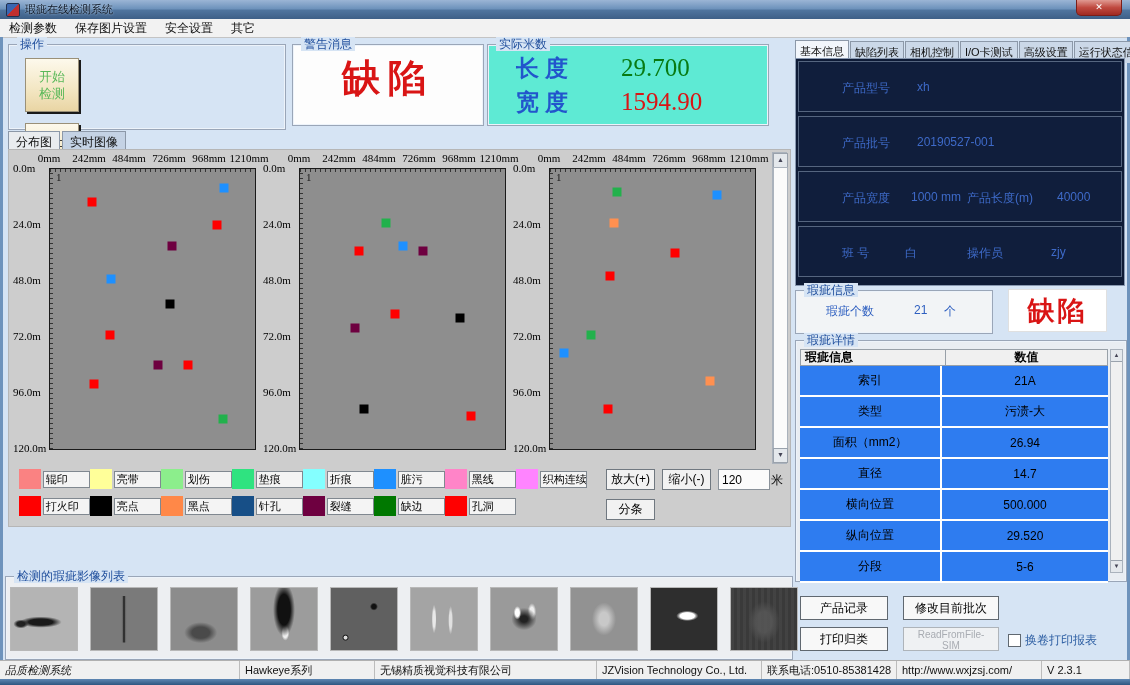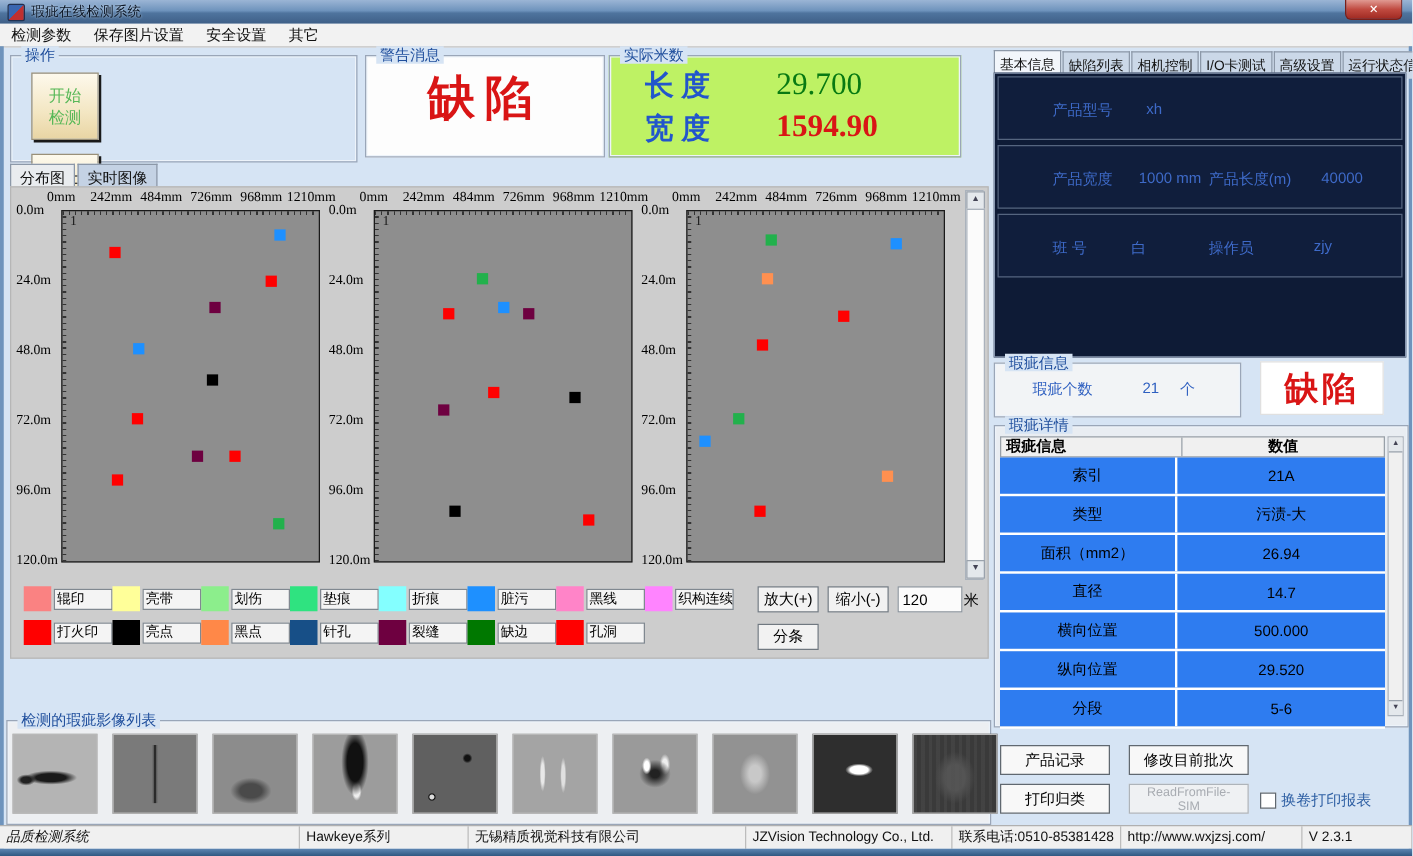--- a/index.html
+++ b/index.html
@@ -28,26 +28,26 @@
   .gb-op{left:8px;top:44px;width:276px;height:84px;}
   .op-row{position:absolute;left:16px;top:13px;display:flex;gap:11px;flex-direction:column;}
   .op-btn{width:54px;height:54px;background:linear-gradient(#FDF9EC,#F3E6C2 60%,#E9D5A4);
     border:1px solid #9A9078;box-shadow:2px 2px 0 #1A1A1A;font-size:13px;line-height:17px;
     padding:0 11px;font-family:inherit;cursor:pointer;color:#000;}
   
   .gb-warn{left:292px;top:44px;width:190px;height:80px;background:#FDFDFD;}
   .warn-msg{position:absolute;left:0;top:8px;width:100%;text-align:center;
     font-family:"Liberation Serif",serif;font-size:38px;font-weight:bold;color:#D91515;letter-spacing:8px;}
   
-  .gb-meter{left:487px;top:44px;width:280px;height:80px;background:#bef264;}
+  .gb-meter{left:487px;top:44px;width:280px;height:80px;background:#5eead4;}
   .meter-row{position:absolute;left:28px;width:240px;height:34px;display:flex;align-items:center;}
   .meter-row.r1{top:6px;} .meter-row.r2{top:40px;}
   .meter-label{font-family:"Liberation Serif",serif;font-size:23px;font-weight:bold;color:#2255CC;width:105px;letter-spacing:6px;}
   .meter-val{font-family:"Liberation Serif",serif;font-size:25px;}
-  .meter-val.len{color:#087A12;} .meter-val.wid{color:#D91515;font-weight:bold;}
+  .meter-val.len{color:#087A12;} .meter-val.wid{color:#D91515;}
   
   .view-tabs{position:absolute;left:8px;top:131px;display:flex;gap:2px;}
   .vtab{font-size:12px;padding:2px 7px;border:1px solid #8C98A8;border-bottom:none;background:#C4D2E4;color:#111;cursor:pointer;}
   .vtab.active{background:#E9ECEF;}
   
   .plots-panel{position:absolute;left:8px;top:149px;width:783px;height:378px;background:#CDCDCD;border:1px solid #B6B6B6;box-sizing:border-box;}
   .plot{position:absolute;top:2px;width:248px;height:314px;}
   .plot .rect{position:absolute;left:38px;top:16px;width:205px;height:280px;background:#8E8E8E;border:1px solid #1A1A1A;}
   .plot .rect::before{content:"";position:absolute;left:0;top:0;width:100%;height:3px;
     background:repeating-linear-gradient(90deg,#333 0 1px,transparent 1px 5px);}
@@ -362,20 +362,24 @@
       <span class="rtab">高级设置</span>
       <span class="rtab">运行状态信息</span>
     </div>
 
   <div class="info-panel">
     <div class="info-row">
       <span class="if" style="left:43px">产品型号</span>
       <span class="if" style="left:118px">xh</span>
     </div>
     <div class="info-row">
+      <span class="if" style="left:43px">产品批号</span>
+      <span class="if" style="left:118px">20190527-001</span>
+    </div>
+    <div class="info-row">
       <span class="if" style="left:43px">产品宽度</span>
       <span class="if" style="left:112px">1000 mm</span>
       <span class="if" style="left:168px">产品长度(m)</span>
       <span class="if" style="left:258px">40000</span>
     </div>
     <div class="info-row">
       <span class="if" style="left:43px">班  号</span>
       <span class="if" style="left:106px">白</span>
       <span class="if" style="left:168px">操作员</span>
       <span class="if" style="left:252px">zjy</span>

